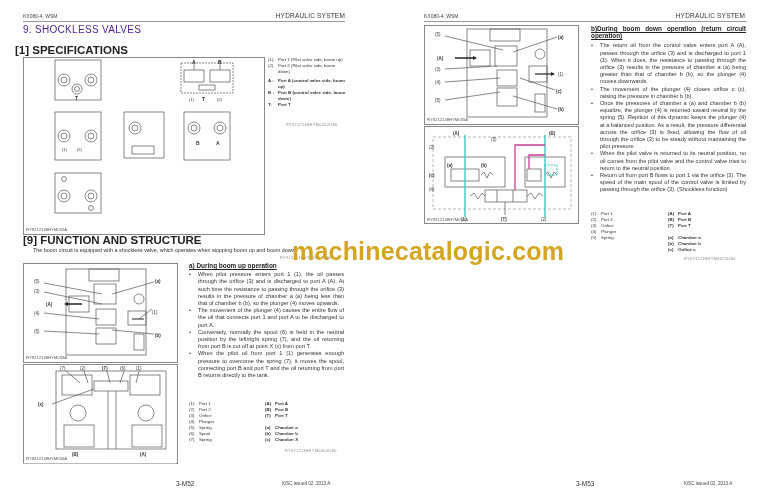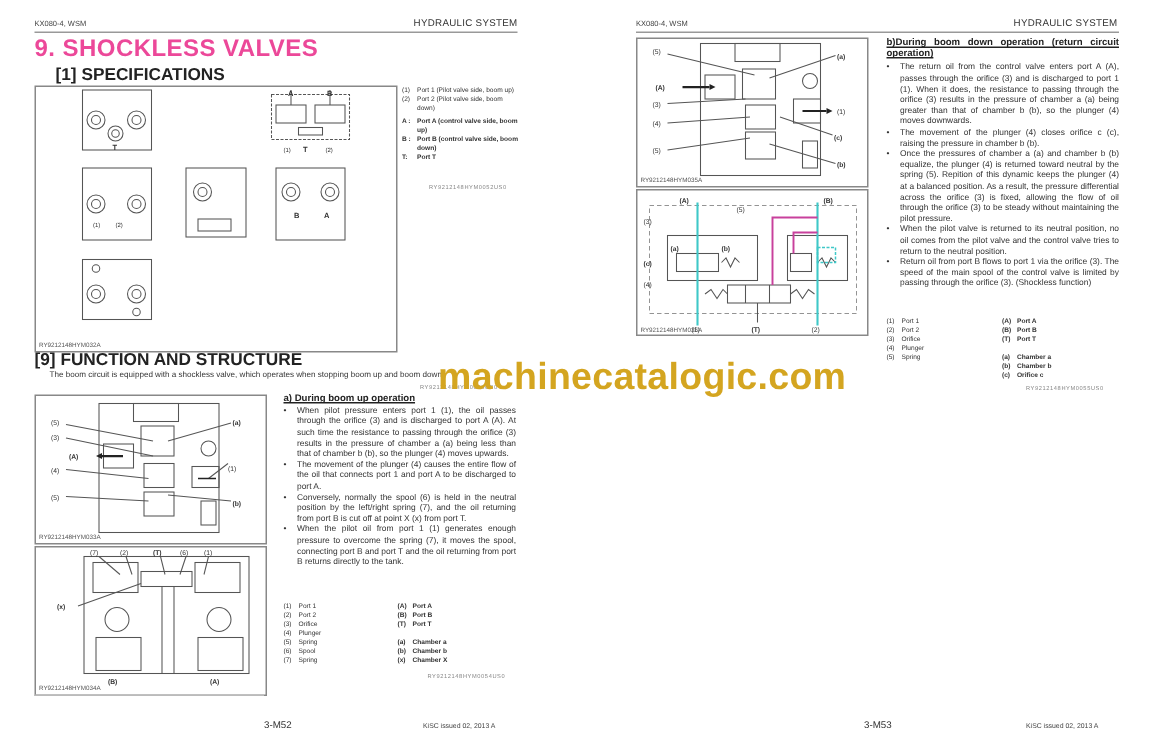--- a/index.html
+++ b/index.html
@@ -4,21 +4,21 @@
 <style>
   html, body { margin:0; padding:0; }
   body { width:768px; height:497px; background:#fff; position:relative; overflow:hidden;
          font-family:"Liberation Sans", sans-serif; color:#222; }
   .page { position:absolute; top:0; width:384px; height:497px; background:#fff; }
   .page.left { left:0; }
   .page.right { left:384px; }
   .hdr-l { position:absolute; top:13px; font-size:5px; color:#444; }
   .hdr-r { position:absolute; top:12px; font-size:6.5px; color:#333; letter-spacing:.2px; }
   .hdr-line { position:absolute; top:21px; height:1px; background:#999; }
-  .h1 { position:absolute; font-weight:bold; font-size:16px; color:#ec4899; letter-spacing:.3px; }
+  .h1 { position:absolute; font-weight:normal; font-size:10px; color:#4c1d95; letter-spacing:.3px; }
   .h2 { position:absolute; font-weight:bold; font-size:11.5px; color:#222; }
   .fig { position:absolute; border:1px solid #888; background:#fff; }
   .figid { position:absolute; font-size:4.2px; color:#555; }
   .legend { position:absolute; font-size:4.4px; line-height:6px; color:#333; }
   .legend .row { display:flex; }
   .legend .k { width:10px; flex:none; }
   .legend b { font-weight:bold; }
   .code { position:absolute; font-size:3.8px; color:#888; letter-spacing:.4px; }
   .body { position:absolute; font-size:5.6px; line-height:7.2px; color:#333; text-align:justify; }
   .bul { display:flex; }
@@ -32,21 +32,21 @@
 </style>
 </head>
 <body>
 
 <div class="page left">
   <div class="hdr-l" style="left:23px">KX080-4, WSM</div>
   <div class="hdr-r" style="right:39px">HYDRAULIC SYSTEM</div>
   <div class="hdr-line" style="left:23px;width:322px"></div>
 
   <div class="h1" style="left:23px;top:24px">9.  SHOCKLESS VALVES</div>
-  <div class="h2" style="left:37px;top:44px">[1]  SPECIFICATIONS</div>
+  <div class="h2" style="left:15px;top:44px">[1]  SPECIFICATIONS</div>
 
   <div class="fig" style="left:23px;top:57px;width:240px;height:176px;">
     <svg width="240" height="176">
       <g stroke="#555" fill="none" stroke-width="0.7">
 
         <rect x="31" y="2" width="46" height="40"></rect>
         <circle cx="40" cy="22" r="6"></circle>
           <circle cx="40" cy="22" r="3"></circle>
         <circle cx="67" cy="22" r="6"></circle>
           <circle cx="67" cy="22" r="3"></circle>

